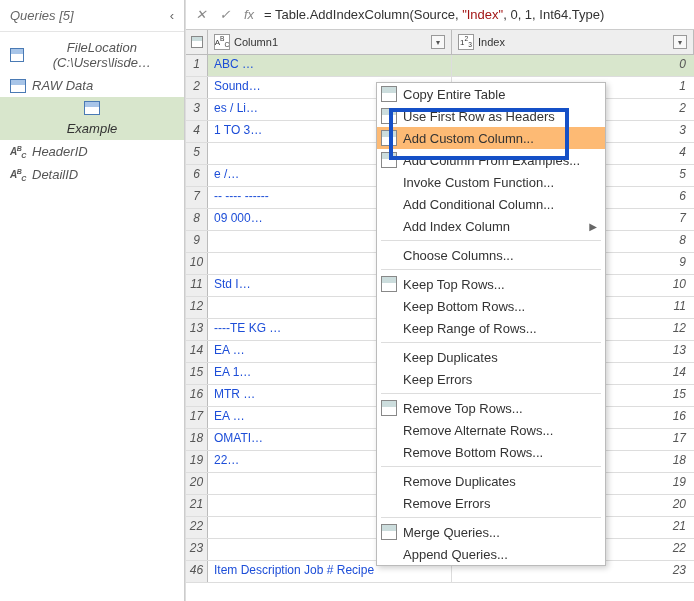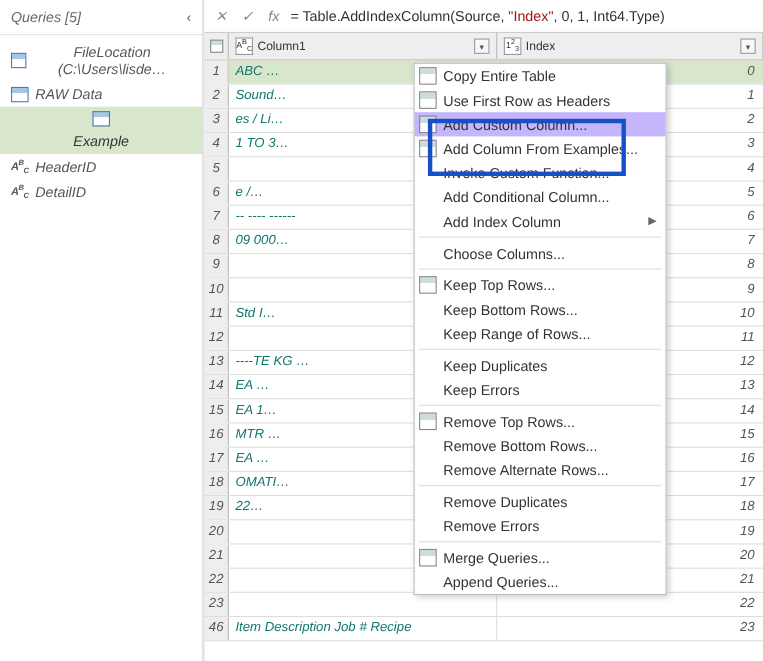--- a/index.html
+++ b/index.html
@@ -30,27 +30,27 @@
 .gh-col { display: flex; align-items: center; padding: 2px 6px; border-right: 1px solid #bbb; position: relative; }
 .gh-col1 { width: 244px; }
 .gh-col2 { flex: 1; }
 .gh-type-icon { width: 16px; height: 16px; margin-right: 4px; display: inline-flex; align-items: center; justify-content: center; font-size: 9px; border: 1px solid #999; background: #fff; }
 .gh-label { flex: 1; font-size: 11px; }
 .gh-dd { width: 14px; height: 14px; border: 1px solid #999; background: #f8f8f8; display: flex; align-items: center; justify-content: center; font-size: 8px; color: #555; cursor: pointer; }
 
 .grid-body { flex: 1; overflow: hidden; }
 .grid-row { display: flex; height: 22px; border-bottom: 1px solid #ddd; }
 .grid-row .rownum { width: 22px; background: #eee; border-right: 1px solid #bbb; text-align: center; font-size: 12px; font-style: italic; color: #555; padding-top: 2px; }
-.grid-row .c1 { width: 244px; border-right: 1px solid #ddd; padding: 2px 6px; font-style: italic; color: #0f766e; overflow: hidden; white-space: nowrap; font-size: 12px; }
+.grid-row .c1 { width: 244px; border-right: 1px solid #ddd; padding: 2px 6px; color: #1d4ed8; overflow: hidden; white-space: nowrap; font-size: 12px; }
 .grid-row .c2 { flex: 1; padding: 2px 8px; text-align: right; font-style: italic; color: #555; font-size: 12px; }
 .grid-row.sel .c1, .grid-row.sel .c2 { background: #d8e6cc; }
 
-.context-menu { position: absolute; top: 57px; left: 190px; width: 230px; background: #fff; border: 1px solid #bbb; box-shadow: 2px 2px 6px rgba(0,0,0,0.2); z-index: 10; }
+.context-menu { position: absolute; top: 82px; left: 190px; width: 230px; background: #fff; border: 1px solid #bbb; box-shadow: 2px 2px 6px rgba(0,0,0,0.2); z-index: 10; }
 .cm-item { display: flex; align-items: center; padding: 3px 8px 3px 26px; font-size: 13px; color: #333; cursor: pointer; position: relative; height: 22px; }
-.cm-item.highlighted { background: #c4b5fd; }
+.cm-item.highlighted { background: #fdba74; }
 .cm-item .cm-icon { position: absolute; left: 4px; width: 16px; height: 16px; }
 .cm-item .arrow { position: absolute; right: 8px; font-size: 10px; color: #666; }
 .cm-sep { height: 1px; background: #ddd; margin: 3px 4px; }
 .highlight-box { position: absolute; top: 108px; left: 203px; width: 180px; height: 52px; border: 4px solid #1550c7; z-index: 20; pointer-events: none; }
 .small-table-icon { border: 1px solid #888; background: linear-gradient(to bottom, #cdd 40%, #fff 40%); }
 </style>
 </head>
 <body>
 
 <div class="container">
@@ -284,24 +284,24 @@
         </div>
         <div class="cm-item">
           <span>Keep Errors</span>
         </div>
         <div class="cm-sep"></div>
         <div class="cm-item">
           <span class="cm-icon qicon small-table-icon"></span>
           <span>Remove Top Rows...</span>
         </div>
         <div class="cm-item">
+          <span>Remove Alternate Rows...</span>
+        </div>
+        <div class="cm-item">
           <span>Remove Bottom Rows...</span>
-        </div>
-        <div class="cm-item">
-          <span>Remove Alternate Rows...</span>
         </div>
         <div class="cm-sep"></div>
         <div class="cm-item">
           <span>Remove Duplicates</span>
         </div>
         <div class="cm-item">
           <span>Remove Errors</span>
         </div>
         <div class="cm-sep"></div>
         <div class="cm-item">

